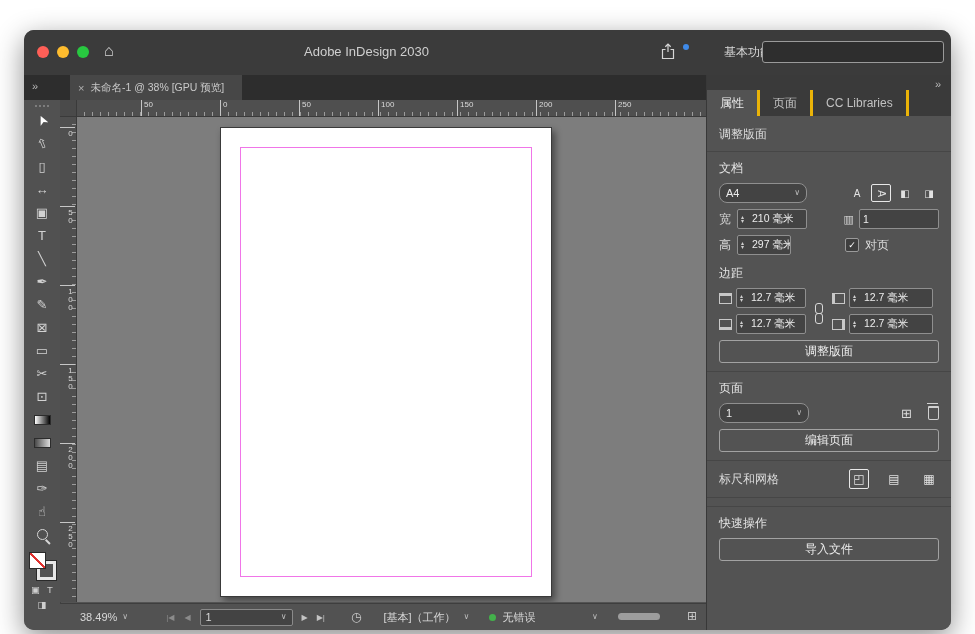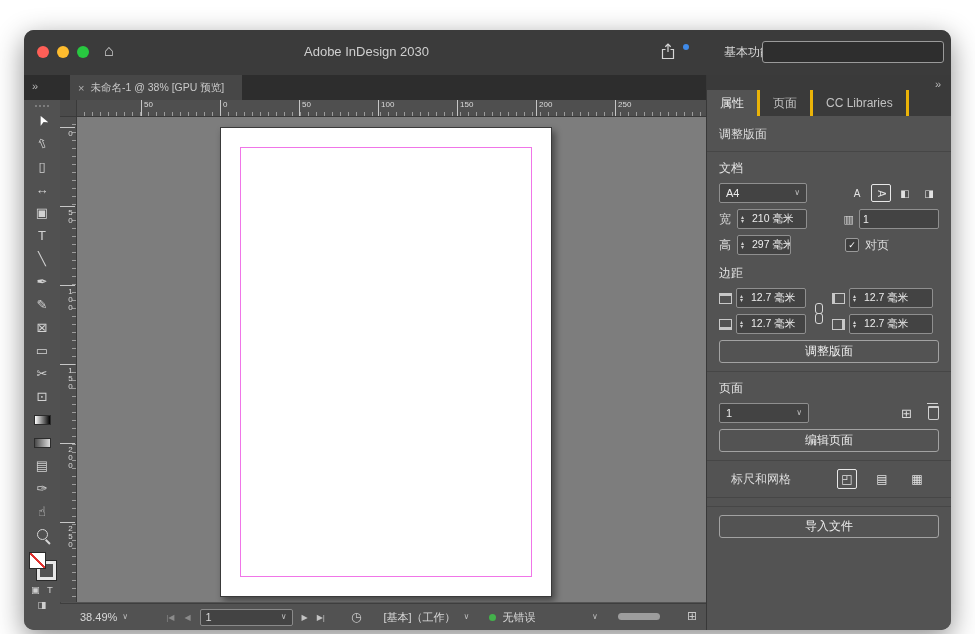--- a/index.html
+++ b/index.html
@@ -86,21 +86,21 @@
   .panel-head{height:41px;background:#3a3a3a;position:relative;flex:none}
   .panel-head .chev{position:absolute;right:10px;top:3px}
   .ptabs{position:absolute;left:0;right:0;bottom:0;height:26px;display:flex}
   .ptab{padding:0 13px;display:flex;align-items:center;font-size:12px;color:#c2c2c2;border-right:3px solid #eab308}
   .ptab.active{background:#535353;color:#ededed}
   .pc{flex:1;padding:10px 12px;font-size:12px;color:#dcdcdc;position:relative;overflow:hidden}
   .sep{border-top:1px solid #464646;margin:8px -12px}
   .sec-h{font-size:12px;color:#e4e4e4;margin:4px 0 6px}
   .prow{display:flex;align-items:center;margin:6px 0}
   .lab{width:18px;color:#d6d6d6;flex:none}
-  .select{height:20px;background:#434343;border:1px solid #8f8f8f;border-radius:2px;display:flex;align-items:center;
+  .select{height:20px;background:#434343;border:1px solid #8f8f8f;border-radius:8px;display:flex;align-items:center;
           justify-content:space-between;padding:0 6px;box-sizing:border-box;font-size:11px;color:#ececec}
   .field{height:20px;background:#434343;border:1px solid #8f8f8f;border-radius:2px;display:flex;align-items:center;
          padding:0 3px;gap:3px;box-sizing:border-box;font-size:10.5px;color:#ececec;white-space:nowrap;overflow:hidden}
   .st{display:flex;flex-direction:column;justify-content:center;width:8px;font-size:6px;line-height:4.5px;color:#cfcfcf;flex:none}
   .tile{width:20px;height:18px;display:flex;align-items:center;justify-content:center;font-size:10px;color:#e2e2e2;border-radius:2px;box-sizing:border-box}
   .tile.sel{border:1px solid #e8e8e8}
   .tile .rot90{display:inline-block;transform:rotate(90deg)}
   .bigtile{width:20px;height:20px;font-size:12px}
   .btn{height:21px;border:1px solid #a2a2a2;border-radius:3px;display:flex;align-items:center;justify-content:center;
        font-size:12px;color:#ececec;background:transparent;margin:4px 0}
@@ -387,34 +387,35 @@
           <span>1</span>
           <span class="caret">∨</span>
         </div>
         <div style="flex:1"></div>
         <span class="addpage icon">⊞</span>
         <span class="trash" style="margin-left:16px"></span>
       </div>
       <div class="btn">编辑页面</div>
 
       <div class="sep"></div>
-      <div class="prow" style="margin:2px 12px">
+      <div class="prow" style="margin:2px 0">
         <span style="flex:1">标尺和网格</span>
         <div class="tile bigtile sel">
             <span class="icon">◰</span>
           </div>
         <div class="tile bigtile" style="margin-left:15px">
             <span class="icon">▤</span>
           </div>
         <div class="tile bigtile" style="margin-left:15px">
             <span class="icon">▦</span>
           </div>
       </div>
 
       <div class="sep"></div>
 
       <div class="sep"></div>
+      <div class="sec-h">快速操作</div>
       <div class="btn">导入文件</div>
 
     </div>
   </div>
 
 </div>
 
 </body></html>

